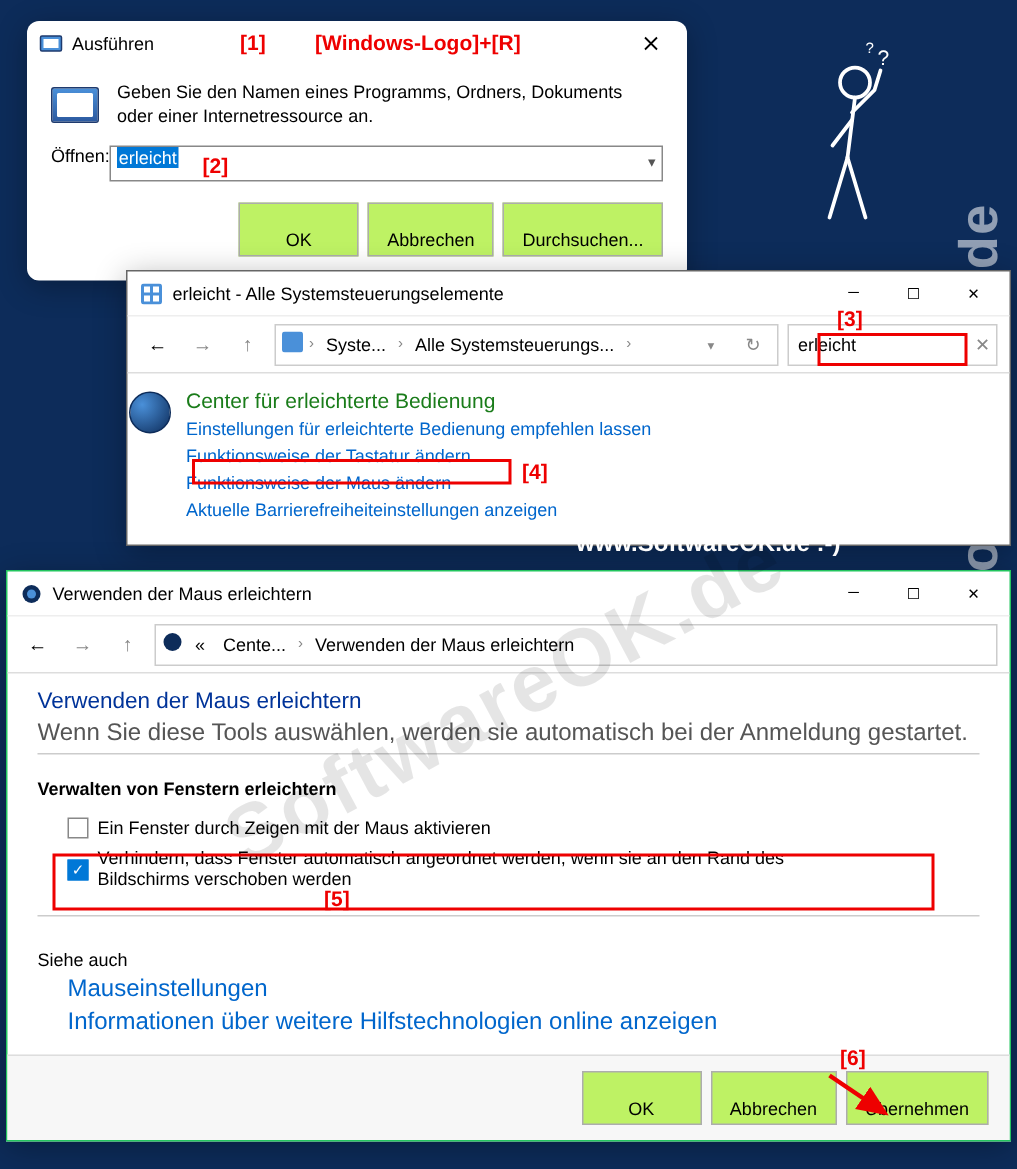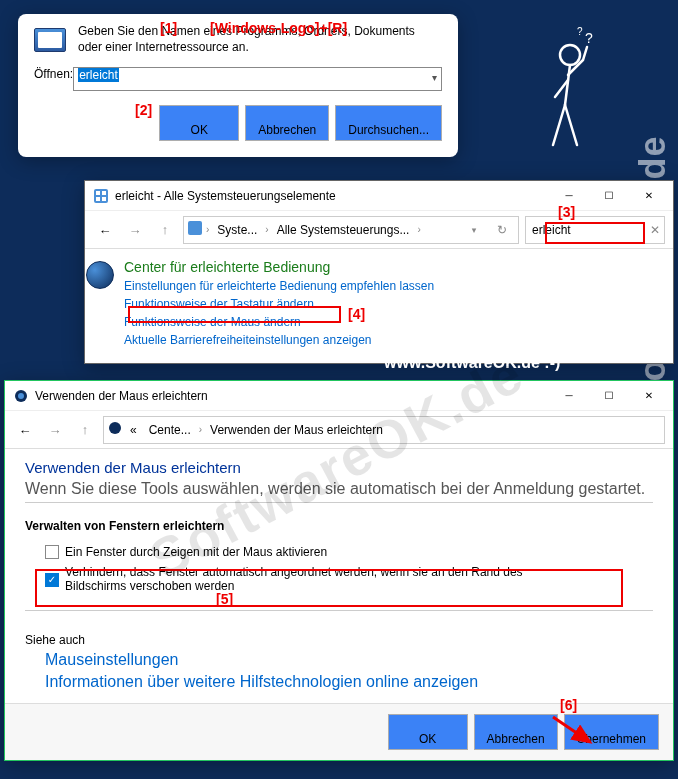--- a/index.html
+++ b/index.html
@@ -12,21 +12,21 @@
 .run-icon { width: 32px; height: 24px; background: linear-gradient(#4a90d9,#2c5aa0); border: 1px solid #1e3a6e; border-radius: 2px; position: relative; }
 .run-icon::after { content: ""; position: absolute; top: 3px; left: 3px; right: 3px; bottom: 3px; background: #fff; border-radius: 1px; }
 .run-body { padding: 10px 16px 16px 16px; font-size: 12px; }
 .run-row1 { display: flex; gap: 12px; align-items: center; }
 .run-desc { flex: 1; line-height: 1.3; }
 .run-row2 { display: flex; align-items: flex-start; gap: 0; margin-top: 12px; }
 .run-input { flex: 1; height: 24px; border: 1px solid #888; padding: 0 4px; font-size: 12px; position: relative; }
 .run-input .sel { background: #0078d7; color: #fff; padding: 0 1px; }
 .run-input .combo-arrow { position: absolute; right: 4px; top: 4px; font-size: 10px; color: #555; }
 .run-btns { display: flex; gap: 6px; justify-content: flex-end; margin-top: 14px; }
-.btn { min-width: 80px; height: 24px; border: 1px solid #adadad; background: #3b82f6; font-size: 12px; padding: 17px 12px; cursor: pointer; }
+.btn { min-width: 80px; height: 24px; border: 1px solid #adadad; background: #bef264; font-size: 12px; padding: 17px 12px; cursor: pointer; }
 .annot { position: absolute; color: #e00; font-weight: bold; font-size: 14px; font-family: Arial, sans-serif; pointer-events: none; }
 .redbox { position: absolute; border: 2px solid #e00; pointer-events: none; }
 .cp-window { border: 1px solid #666; }
 .cp-toolbar { display: flex; align-items: center; height: 38px; border-bottom: 1px solid #ddd; padding: 0 8px; gap: 6px; font-size: 13px; }
 .nav-btn { width: 24px; height: 24px; display: flex; align-items: center; justify-content: center; color: #888; cursor: pointer; border-radius: 3px; }
 .nav-btn.active { color: #000; }
 .address-bar { flex: 1; display: flex; align-items: center; height: 28px; border: 1px solid #ccc; padding: 0 4px; gap: 4px; font-size: 12px; overflow: hidden; }
 .address-bar .crumb { padding: 0 4px; white-space: nowrap; }
 .address-bar .sep { color: #888; font-size: 10px; }
 .search-box { width: 140px; height: 28px; border: 1px solid #ccc; padding: 0 20px 0 6px; font-size: 12px; position: relative; display: flex; align-items: center; }
@@ -64,20 +64,36 @@
     <path d="M53 50 L68 35 L72 22"></path>
     <path d="M53 55 L40 72"></path>
     <text x="70" y="18" fill="#fff" font-size="14" stroke="none">?</text>
     <text x="62" y="10" fill="#fff" font-size="10" stroke="none">?</text>
   </g>
 </svg>
 
 <div class="watermark" style="right:-110px; top:250px; transform:rotate(-90deg); transform-origin:center;">SoftwareOK.de</div>
 
 <div class="window" style="left:18px; top:14px; width:440px; border-radius:8px;">
+  <div class="titlebar">
+    <span class="icon-slot">
+      <svg width="16" height="16" viewBox="0 0 16 16">
+          <rect x="1" y="3" width="14" height="10" rx="1" fill="#4a90d9" stroke="#1e3a6e"></rect>
+          <rect x="3" y="5" width="10" height="6" fill="#fff"></rect>
+        </svg>
+    </span>
+    <span>Ausführen</span>
+    <div class="winbtns">
+      <div class="winbtn">
+        <svg width="10" height="10" viewBox="0 0 10 10">
+            <path d="M1 1 L9 9 M9 1 L1 9" stroke="#000" stroke-width="1.2"></path>
+          </svg>
+      </div>
+    </div>
+  </div>
   <div class="run-body">
     <div class="run-row1">
       <div class="run-icon"></div>
       <div class="run-desc">Geben Sie den Namen eines Programms, Ordners, Dokuments oder einer Internetressource an.</div>
     </div>
     <div class="run-row2">
       <span>Öffnen:</span>
       <div class="run-input">
         <span class="sel">erleicht</span>
         <span class="combo-arrow">▾</span>

